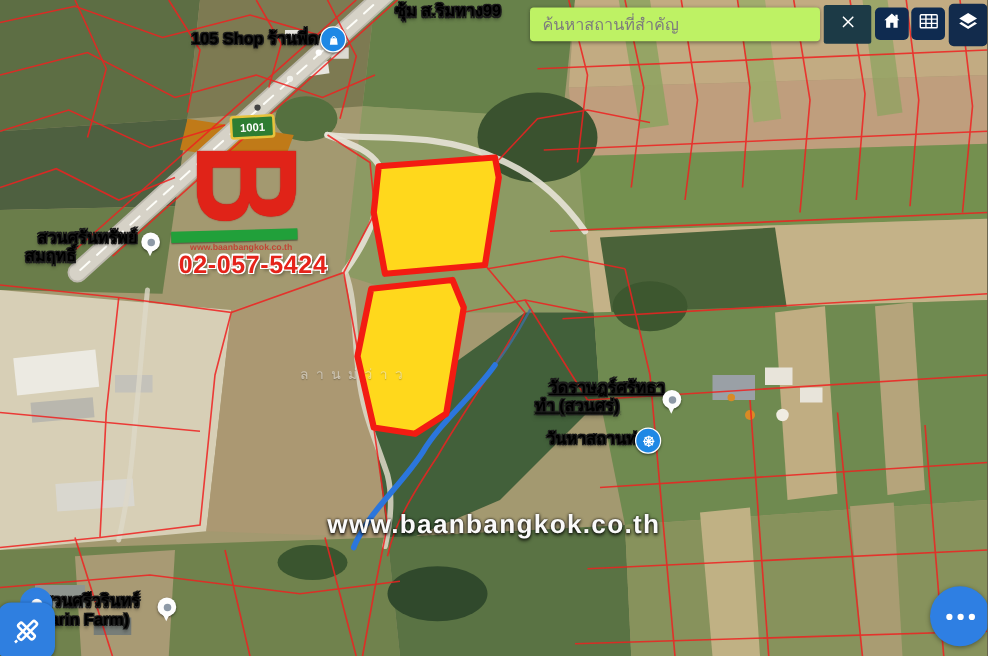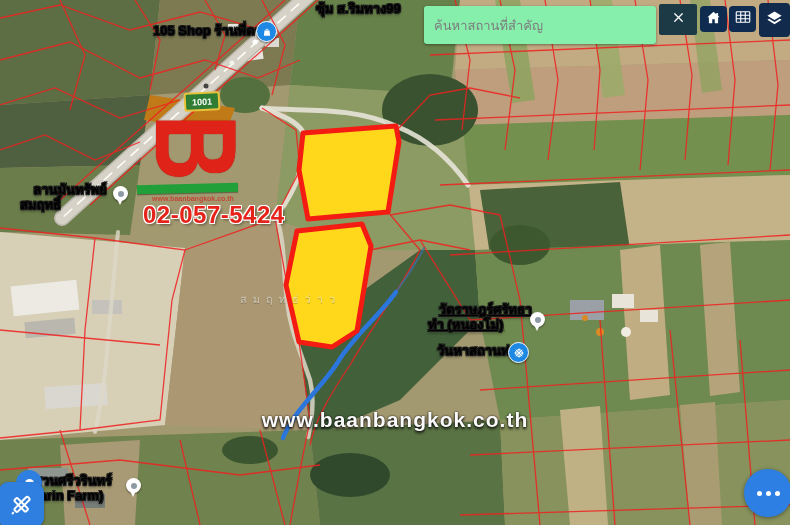--- a/index.html
+++ b/index.html
@@ -28,39 +28,39 @@
   
   #logo-b{position:absolute;left:143px;top:108px;width:104px;height:80px;display:flex;
     align-items:center;justify-content:center;pointer-events:none;}
   #logo-b span{display:block;font-size:92px;font-weight:900;color:#e02318;
     transform:rotate(90deg) scaleY(1.25);line-height:.8;
     text-shadow:0 0 1px #a00;}
   #logo-underline{position:absolute;left:137px;top:184px;width:101px;height:9px;background:#1f9e3a;
     background:#21a03a;transform:rotate(-1.5deg);box-shadow:0 1px 1px rgba(0,0,0,.4);}
   #logo-subtext{position:absolute;left:139px;top:195px;width:108px;text-align:center;font-size:7px;
     font-weight:bold;color:#c92a22;opacity:.75;filter:blur(.4px);white-space:nowrap;}
-  #phone{position:absolute;left:143px;top:201px;font-size:24px;font-weight:800;color:#e5231a;
+  #phone{position:absolute;left:143px;top:201px;font-size:20px;font-weight:800;color:#e5231a;
     letter-spacing:.5px;white-space:nowrap;
     text-shadow:-1px -1px 0 #fff,1px -1px 0 #fff,-1px 1px 0 #fff,1px 1px 0 #fff,2px 2px 3px rgba(0,0,0,.45);}
   #watermark{position:absolute;left:50%;top:408px;transform:translateX(-50%);font-size:21px;
     font-weight:bold;color:#fafafa;letter-spacing:1px;
     text-shadow:0 2px 3px rgba(0,0,0,.85),0 0 2px rgba(0,0,0,.9);}
 
   
   #route-shield{position:absolute;left:184px;top:92px;width:32px;height:15px;background:#2e7d32;
     border:2px solid #e7c33c;border-radius:3px;color:#fff;font-size:9px;font-weight:bold;
     display:flex;align-items:center;justify-content:center;transform:rotate(-3deg);}
 
   
   #stream-label{position:absolute;left:240px;top:290px;font-size:11px;color:#e8e8e8;opacity:.55;
     letter-spacing:6px;text-shadow:0 1px 1px rgba(0,0,0,.5);white-space:nowrap;}
 
   
-  #search-input{position:absolute;left:424px;top:6px;width:232px;height:38px;border:none;
-    border-radius:3px;background:#86efac;box-shadow:0 1px 3px rgba(0,0,0,.4);padding:0 10px;
+  #search-input{position:absolute;left:424px;top:6px;width:232px;height:27px;border:none;
+    border-radius:3px;background:#bef264;box-shadow:0 1px 3px rgba(0,0,0,.4);padding:0 10px;
     font-size:13px;color:#333;font-family:inherit;box-sizing:border-box;}
   #search-input::placeholder{color:#7d7d7d;}
   .toolbtn{position:absolute;display:flex;align-items:center;justify-content:center;cursor:pointer;}
   #clear-btn{left:659px;top:4px;width:38px;height:31px;background:#1c3a46;border-radius:2px;}
   #home-btn{left:700px;top:6px;width:27px;height:26px;background:#0f2b50;border-radius:4px;}
   #grid-btn{left:729px;top:6px;width:27px;height:26px;background:#0f2b50;border-radius:4px;}
   #layers-btn{left:759px;top:3px;width:31px;height:34px;background:#122b4c;border-radius:4px;}
 
   
   #more-btn{position:absolute;left:744px;top:469px;width:48px;height:48px;border-radius:50%;
@@ -219,30 +219,30 @@
         <path d="M7 9 h10 l1.2 10.5 h-12.4 z" fill="#fff"></path>
       <path d="M9.3 9 a2.7 2.7 0 0 1 5.4 0" fill="none" stroke="#fff" stroke-width="1.6"></path>
       </svg>
   </div>
 
   <div class="maplabel" style="left:316px;top:2px;">ซุ้ม ส.ริมทาง99</div>
 
   <div id="route-shield">1001</div>
 
   <div class="maplabel" style="left:20px;top:183px;width:100px;text-align:center;">
-    <span>ลานมันทรัพย์</span>
+    <span>สวนศรันทรัพย์</span>
     <span class="l2">สมฤทธิ์</span>
   </div>
   <div class="map-pin" style="left:113px;top:186px;"></div>
 
-  <div id="stream-label">สมฤทธ่ว่าว</div>
+  <div id="stream-label">ลานม่ว่าว</div>
 
   <div class="maplabel" style="left:428px;top:303px;width:115px;text-align:center;text-decoration:underline;">
     <span>วัดราษฎร์ศรัทธา</span>
-    <span class="l2">ทำ (หนองโม่)</span>
+    <span class="l2">ทำ (สวนศร่)</span>
   </div>
   <div class="map-pin" style="left:530px;top:312px;"></div>
 
   <div class="maplabel" style="left:437px;top:344px;">วันหาสถานท่</div>
   <div class="blue-circle-pin" style="left:508px;top:342px;">
     <svg width="12" height="12" viewBox="0 0 24 24" stroke="#fff" stroke-width="2" fill="none">
       <circle cx="12" cy="12" r="7"></circle>
         <path d="M12 3v18 M3 12h18 M5.6 5.6l12.8 12.8 M18.4 5.6L5.6 18.4"></path>
       </svg>
   </div>

